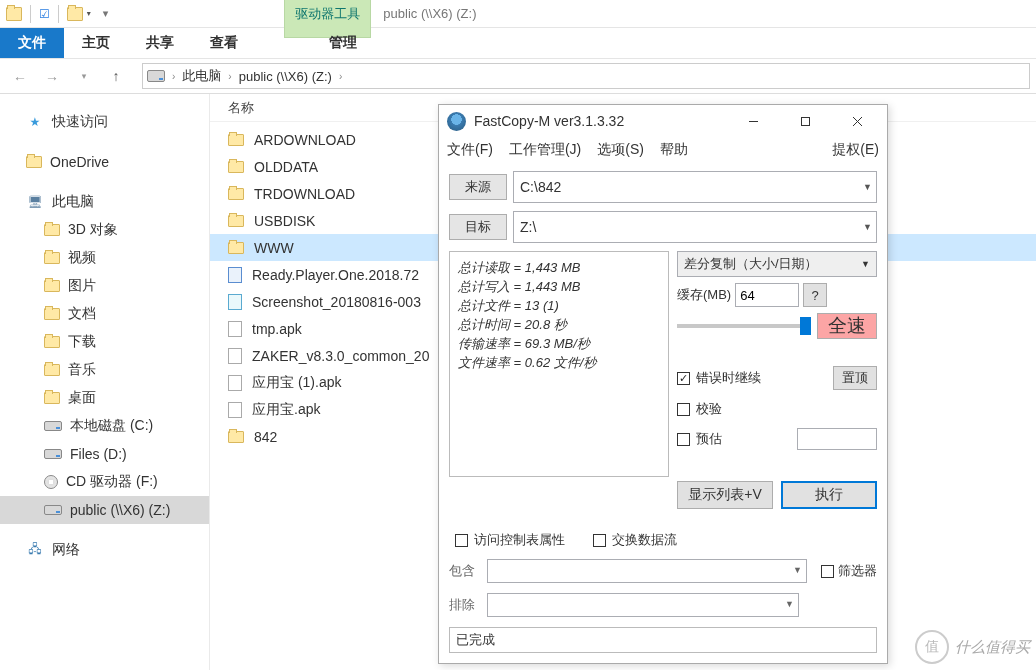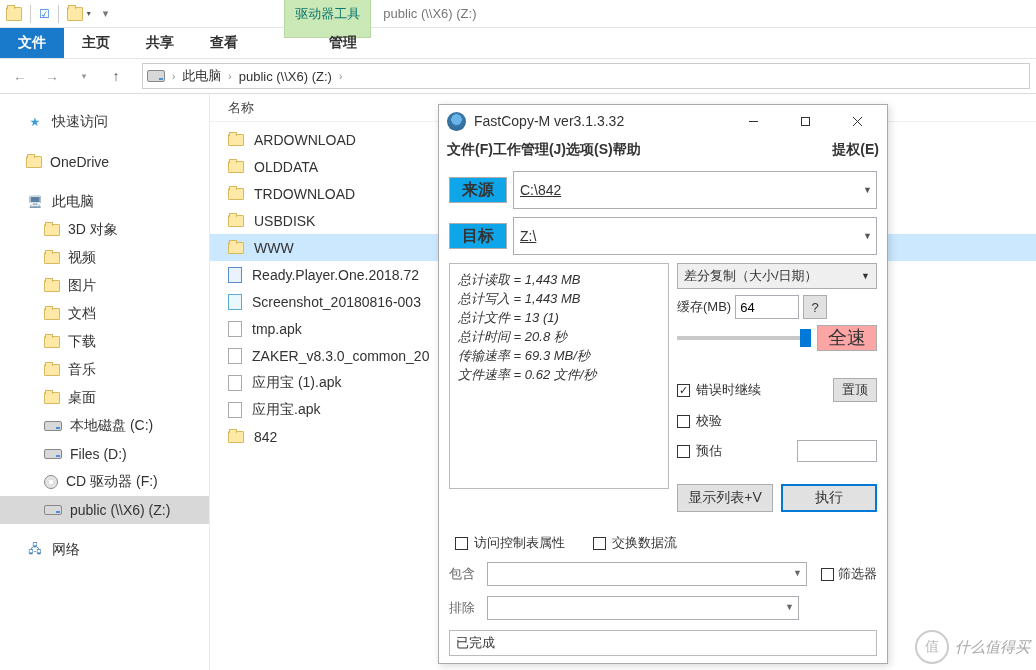--- a/index.html
+++ b/index.html
@@ -66,47 +66,47 @@
 
 .sizes { position: absolute; right: 12px; top: 160px; font-size: 13px; color: #555; line-height: 27px; }
 
 
 .dialog { position: absolute; left: 438px; top: 104px; width: 450px; height: 560px; background: #fff; border: 1px solid #aaa; box-shadow: 2px 2px 8px rgba(0,0,0,0.15); }
 .dlg-title { height: 32px; display: flex; align-items: center; padding: 0 8px; gap: 8px; }
 .dlg-title .dlg-icon { width: 19px; height: 19px; background: radial-gradient(circle at 50% 40%, #6ab4e8 35%, #3a7bb0 36%, #2a5b80 100%); border-radius: 50%; position: relative; }
 .dlg-title .ttl { flex: 1; font-size: 14px; }
 .dlg-title .winbtn { width: 44px; height: 30px; display: flex; align-items: center; justify-content: center; font-size: 13px; font-family: "Segoe UI Symbol"; }
 .dlg-title .winbtn svg { width: 11px; height: 11px; stroke: #333; stroke-width: 1; fill: none; }
-.dlg-menu { height: 26px; display: flex; align-items: center; padding: 0 8px; font-size: 14px; font-weight: bold; }
+.dlg-menu { height: 26px; display: flex; align-items: center; padding: 0 8px; gap: 16px; font-size: 14px; }
 .dlg-menu .right { margin-left: auto; }
 .dlg-body { padding: 8px 10px; }
 .field-row { display: flex; align-items: center; gap: 6px; margin-bottom: 8px; }
-.field-row .lbl-btn { width: 58px; height: 26px; border: 1px solid #adadad; background: #0ea5e9; display: flex; align-items: center; justify-content: center; font-size: 16px; font-weight: bold; }
-.field-row .combo { flex: 1; height: 38px; border: 1px solid #abadb3; display: flex; align-items: center; padding: 0 6px; font-size: 14px; position: relative; text-decoration: underline; }
+.field-row .lbl-btn { width: 58px; height: 26px; border: 1px solid #adadad; background: #e5e5e5; display: flex; align-items: center; justify-content: center; font-size: 13px; }
+.field-row .combo { flex: 1; height: 32px; border: 1px solid #abadb3; display: flex; align-items: center; padding: 0 6px; font-size: 14px; position: relative; }
 .field-row .combo .dd { position: absolute; right: 4px; font-size: 9px; color: #555; }
 
 .stats-area { display: flex; gap: 8px; }
 .stats-box { flex: 1; border: 1px solid #bbb; padding: 6px 8px; font-size: 13px; line-height: 19px; height: 226px; background: #fff; font-style: italic; }
 .right-panel { width: 200px; display: flex; flex-direction: column; gap: 6px; }
 .mode-combo { height: 26px; border: 1px solid #abadb3; display: flex; align-items: center; padding: 0 6px; font-size: 13px; position: relative; background:#efefef; }
 .mode-combo .dd { position: absolute; right: 6px; font-size: 9px; }
 .buf-row { display: flex; align-items: center; gap: 4px; font-size: 13px; }
 .buf-row input { width: 64px; height: 24px; border: 1px solid #abadb3; padding: 0 4px; font-size: 13px; }
 .buf-row .qbtn { width: 24px; height: 24px; border: 1px solid #adadad; background: #e1e1e1; display:flex;align-items:center;justify-content:center; }
 .slider-row { display: flex; align-items: center; gap: 6px; }
 .slider { flex: 1; height: 4px; background: #c8c8c8; position: relative; }
 .slider .thumb { position: absolute; right: 0; top: -7px; width: 11px; height: 18px; background: #0078D7; }
 .spd-btn { width: 60px; height: 26px; border: 1px solid #adadad; background: #fca5a5; display:flex;align-items:center;justify-content:center; font-size:19px;}
 .chk-row { display: flex; align-items: center; gap: 6px; font-size: 13px; margin-top: 4px; }
 .chk { width: 13px; height: 13px; border: 1px solid #333; display: inline-flex; align-items: center; justify-content: center; font-size: 10px; }
 .chk.checked::after { content: "✓"; color: #222; font-size: 11px; line-height: 1; }
 .top-btn { width: 44px; height: 24px; border: 1px solid #adadad; background: #e1e1e1; margin-left: auto; display:flex;align-items:center;justify-content:center; font-size:13px;}
 .est-input { width: 80px; height: 22px; border: 1px solid #abadb3; margin-left: auto; }
 
-.action-row { display: flex; gap: 8px; margin-top: 16px; justify-content: flex-end; }
+.action-row { display: flex; gap: 8px; margin-top: 25px; justify-content: flex-end; }
 .action-btn { width: 96px; height: 28px; border: 1px solid #adadad; background: #e1e1e1; display:flex; align-items:center; justify-content:center; font-size: 14px; }
 .action-btn.exec { border: 2px solid #0078D7; }
 
 .opts-row { display: flex; align-items: center; gap: 28px; margin-top: 18px; padding: 0 6px; font-size: 13px; }
 .filter-row { display: flex; align-items: center; gap: 6px; margin-top: 10px; font-size: 13px; }
 .filter-row .lbl { width: 32px; color: #666; }
 .filter-row .combo-sm { flex: 1; height: 24px; border: 1px solid #abadb3; position: relative; background:#fff;}
 .filter-row .combo-sm .dd { position: absolute; right: 4px; top: 5px; font-size: 9px; color:#666; }
 .filter-chk { margin-left: 8px; display:flex; align-items:center; gap:4px;}
 

